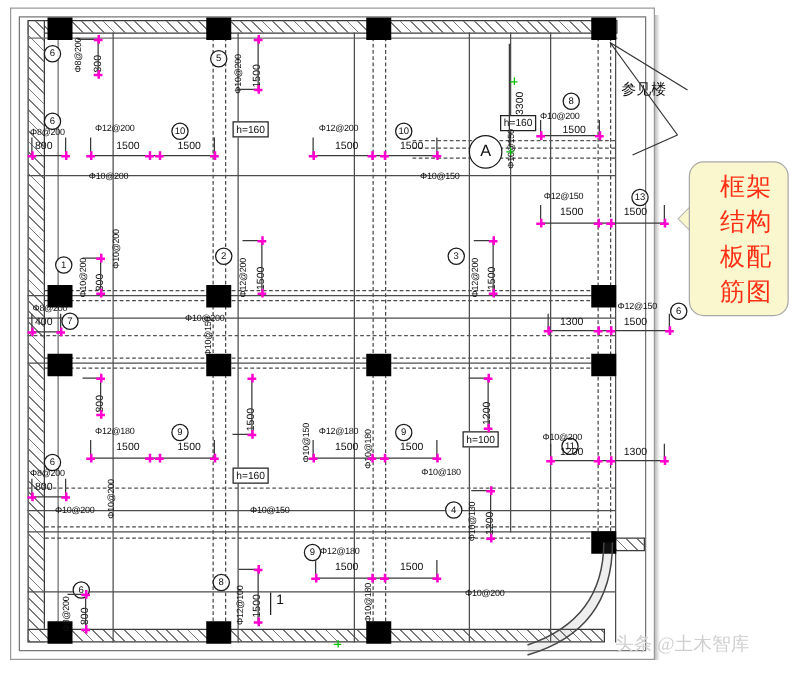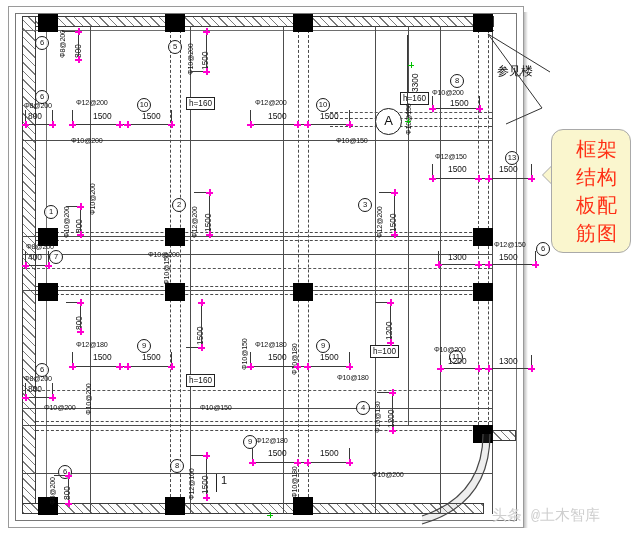--- a/index.html
+++ b/index.html
@@ -75,21 +75,21 @@
            align-items:center;justify-content:center;}
   .callout-txt{color:#ff2f15;font-size:20px;line-height:28px;
            font-family:"DejaVu Sans",sans-serif;letter-spacing:1px;margin-left:12px;}
   .callout-tail{position:absolute;left:543px;top:164px;width:0;height:0;
            border-top:11px solid transparent;border-bottom:11px solid transparent;
            border-right:11px solid #faf6ce;
            filter:drop-shadow(-1px 0 0 #a9a9a9);}
 
   
   .watermark{position:absolute;left:492px;top:506px;font-size:15px;color:#cfcfcf;
-           white-space:nowrap;font-family:Liberation Mono, monospace;}
+           white-space:nowrap;font-family:Liberation Serif, serif;}
 
   
   .curve{position:absolute;left:420px;top:430px;}
 </style>
 </head>
 <body>
 
 <div id="root">
 
   <div class="sheet-shadow"></div>

